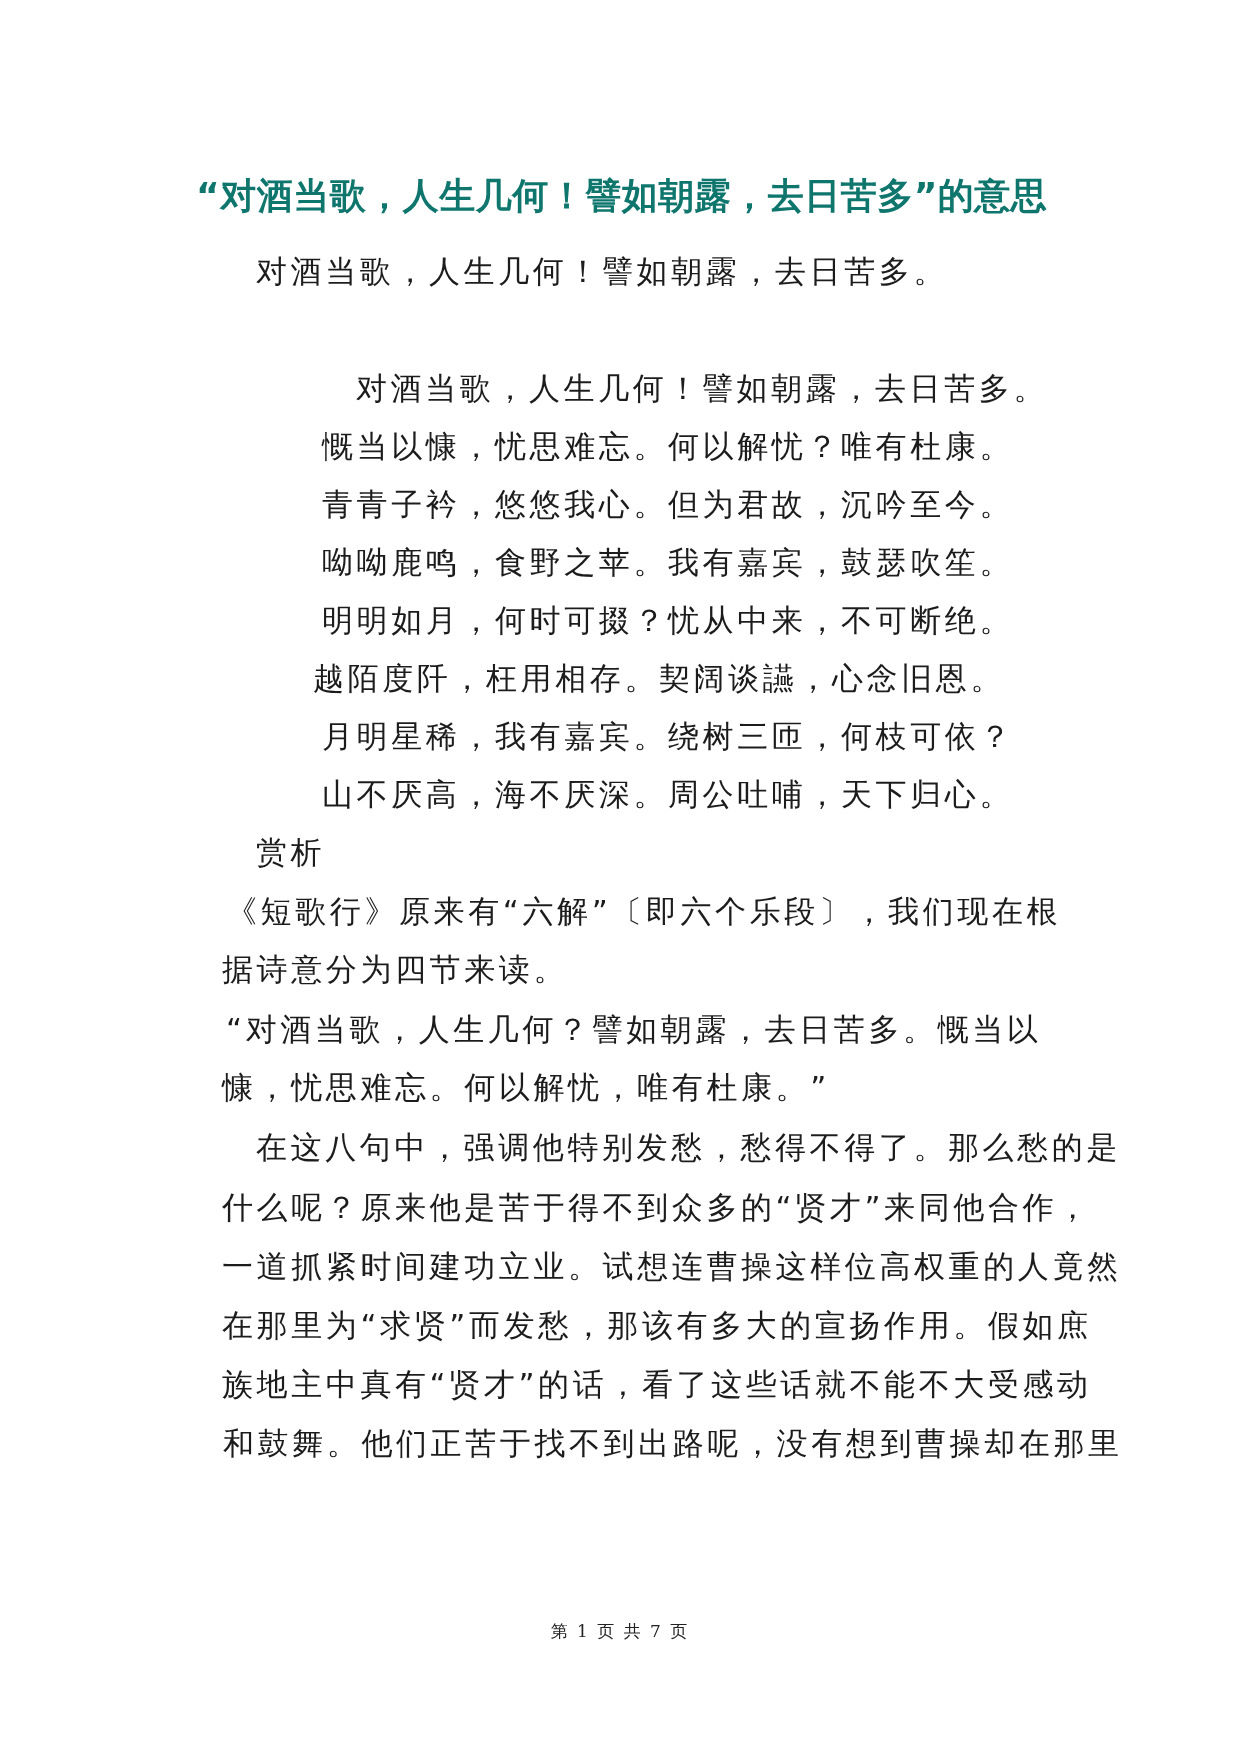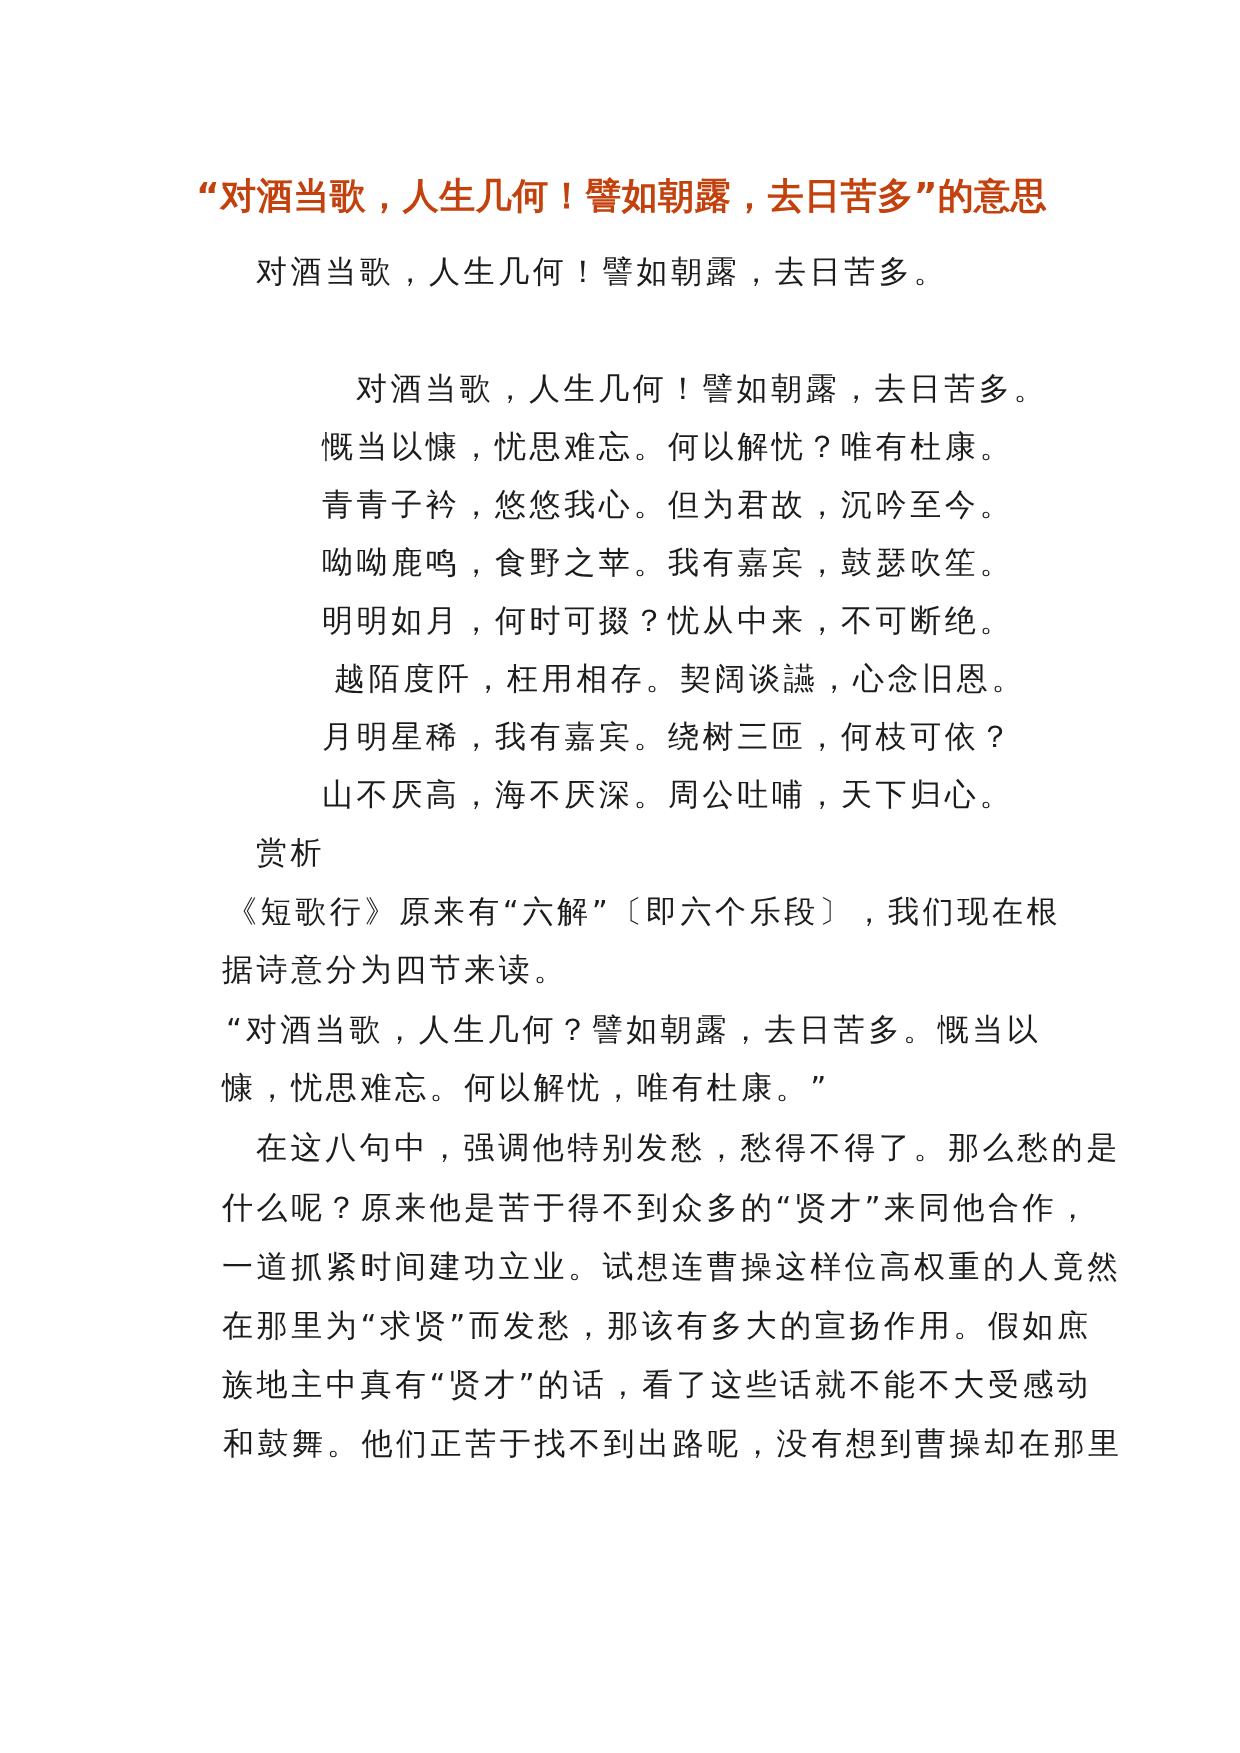--- a/index.html
+++ b/index.html
@@ -1,51 +1,52 @@
 <!DOCTYPE html>
 <html><head>
 <meta charset="utf-8">
 <style>
   html, body { margin: 0; padding: 0; background: #ffffff; }
   body { width: 1240px; height: 1753px; position: relative; overflow: hidden;
          font-family: "DejaVu Sans", "Liberation Sans", sans-serif; color: #1a1a1a; }
   .page { position: absolute; left: 0; top: 0; width: 1240px; height: 1753px; }
   .title { position: absolute; left: 196px; top: 172px; width: 900px;
-           font-size: 36px; font-weight: bold; letter-spacing: 0.5px; white-space: nowrap; color: #c2410c; }
+           font-size: 36px; font-weight: bold; letter-spacing: 0.5px; white-space: nowrap; color: #0f766e; }
   .line { position: absolute; font-size: 31px; white-space: nowrap; letter-spacing: 3.6px; color: #1c1c1c; margin-top: 34px; }
   .footer { position: absolute; left: 0; width: 1240px; top: 1620px; text-align: center;
             font-family: "DejaVu Serif", "Liberation Serif", serif; font-size: 17px; color: #222; letter-spacing: 2px; }
 </style>
 </head>
 <body>
 
 <div class="page">
   <div class="title">“对酒当歌，人生几何！譬如朝露，去日苦多”的意思</div>
 
   <div class="line" style="left:256px; top:217px;">对酒当歌，人生几何！譬如朝露，去日苦多。</div>
 
   <div>
     <div class="line" style="left:356px; top:334px;">对酒当歌，人生几何！譬如朝露，去日苦多。</div>
     <div class="line" style="left:322px; top:392px;">慨当以慷，忧思难忘。何以解忧？唯有杜康。</div>
     <div class="line" style="left:322px; top:450px;">青青子衿，悠悠我心。但为君故，沉吟至今。</div>
     <div class="line" style="left:322px; top:508px;">呦呦鹿鸣，食野之苹。我有嘉宾，鼓瑟吹笙。</div>
     <div class="line" style="left:322px; top:566px;">明明如月，何时可掇？忧从中来，不可断绝。</div>
-    <div class="line" style="left:334px; top:624px;">越陌度阡，枉用相存。契阔谈讌，心念旧恩。</div>
+    <div class="line" style="left:313px; top:624px;">越陌度阡，枉用相存。契阔谈讌，心念旧恩。</div>
     <div class="line" style="left:322px; top:682px;">月明星稀，我有嘉宾。绕树三匝，何枝可依？</div>
     <div class="line" style="left:322px; top:740px;">山不厌高，海不厌深。周公吐哺，天下归心。</div>
   </div>
 
   <div class="line" style="left:256px; top:798px;">赏析</div>
 
   <div>
     <div class="line" style="left:226px; top:857px;">《短歌行》原来有“六解”〔即六个乐段〕，我们现在根</div>
     <div class="line" style="left:222px; top:915px;">据诗意分为四节来读。</div>
     <div class="line" style="left:226px; top:975px;">“对酒当歌，人生几何？譬如朝露，去日苦多。慨当以</div>
     <div class="line" style="left:222px; top:1033px;">慷，忧思难忘。何以解忧，唯有杜康。”</div>
     <div class="line" style="left:256px; top:1093px;">在这八句中，强调他特别发愁，愁得不得了。那么愁的是</div>
     <div class="line" style="left:222px; top:1153px;">什么呢？原来他是苦于得不到众多的“贤才”来同他合作，</div>
     <div class="line" style="left:222px; top:1212px;">一道抓紧时间建功立业。试想连曹操这样位高权重的人竟然</div>
     <div class="line" style="left:222px; top:1271px;">在那里为“求贤”而发愁，那该有多大的宣扬作用。假如庶</div>
     <div class="line" style="left:222px; top:1330px;">族地主中真有“贤才”的话，看了这些话就不能不大受感动</div>
     <div class="line" style="left:223px; top:1389px;">和鼓舞。他们正苦于找不到出路呢，没有想到曹操却在那里</div>
   </div>
 
+  <div class="footer">第 1 页 共 7 页</div>
 </div>
 
 </body></html>

